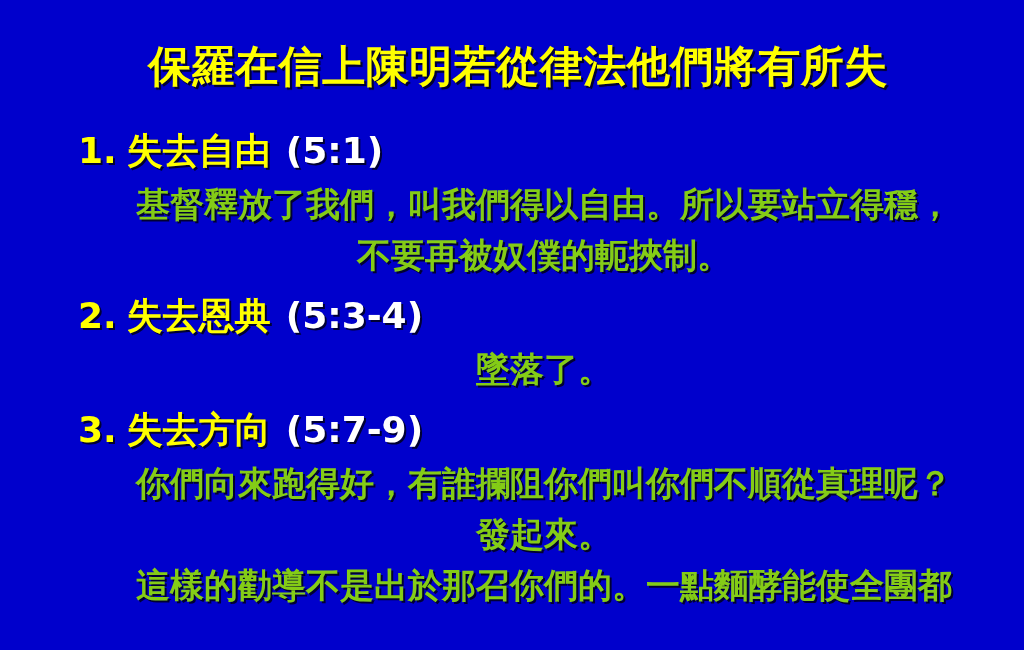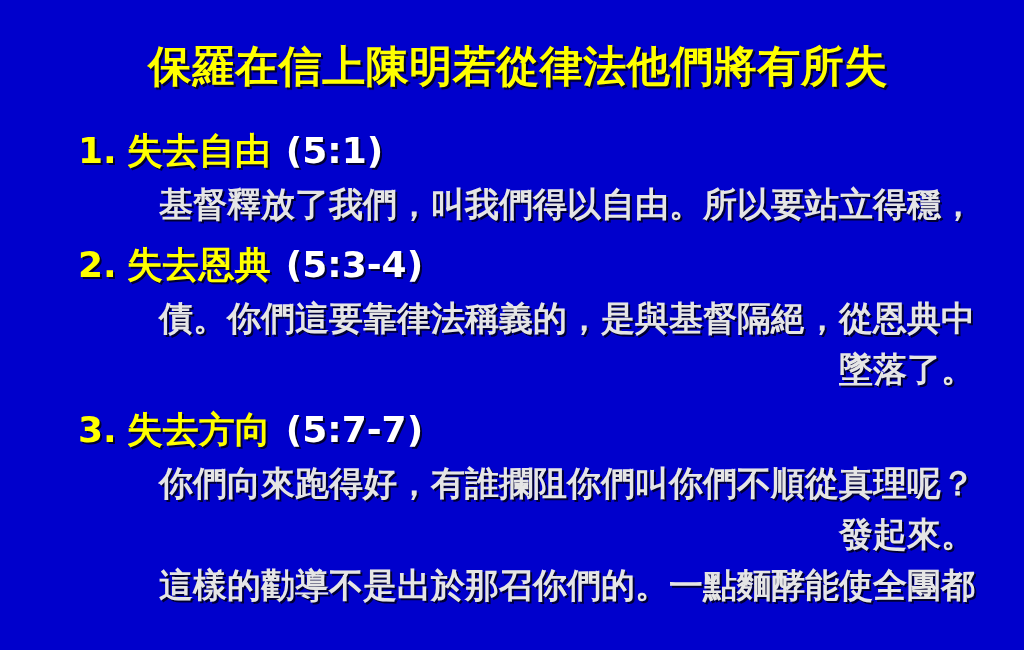--- a/index.html
+++ b/index.html
@@ -78,58 +78,58 @@
     font-weight:bold;
     margin-left:9px;
   }
 
   .point-body {
     padding-left:98px;
     padding-right:46px;
     font-size:34px;
     font-weight:bold;
     line-height:45px;
-    color:#e5e5e5;
+    color:#84cc16;
     text-shadow:2px 2px 0 #000033;
-    text-align:right;
+    text-align:center;
   }
 
   .point-body .ln { display:block; white-space:nowrap; }
 </style>
 </head>
 <body>
 
 <div id="slide">
 
   <h1 id="slide-title">保羅在信上陳明若從律法他們將有所失</h1>
 
   <ol id="points">
 
     <li class="point">
       <div class="point-head">
         <span class="point-num">1.</span><span class="point-title">失去自由</span><span class="point-ref">(5:1)</span>
       </div>
       <div class="point-body">
         <span class="ln">基督釋放了我們，叫我們得以自由。所以要站立得穩，</span>
+        <span class="ln">不要再被奴僕的軛挾制。</span>
       </div>
     </li>
 
     <li class="point">
       <div class="point-head">
         <span class="point-num">2.</span><span class="point-title">失去恩典</span><span class="point-ref">(5:3-4)</span>
       </div>
       <div class="point-body">
-        <span class="ln">債。你們這要靠律法稱義的，是與基督隔絕，從恩典中</span>
         <span class="ln">墜落了。</span>
       </div>
     </li>
 
     <li class="point">
       <div class="point-head">
-        <span class="point-num">3.</span><span class="point-title">失去方向</span><span class="point-ref">(5:7-7)</span>
+        <span class="point-num">3.</span><span class="point-title">失去方向</span><span class="point-ref">(5:7-9)</span>
       </div>
       <div class="point-body">
         <span class="ln">你們向來跑得好，有誰攔阻你們叫你們不順從真理呢？</span>
         <span class="ln">發起來。</span>
         <span class="ln">這樣的勸導不是出於那召你們的。一點麵酵能使全團都</span>
       </div>
     </li>
 
   </ol>
 </div>

